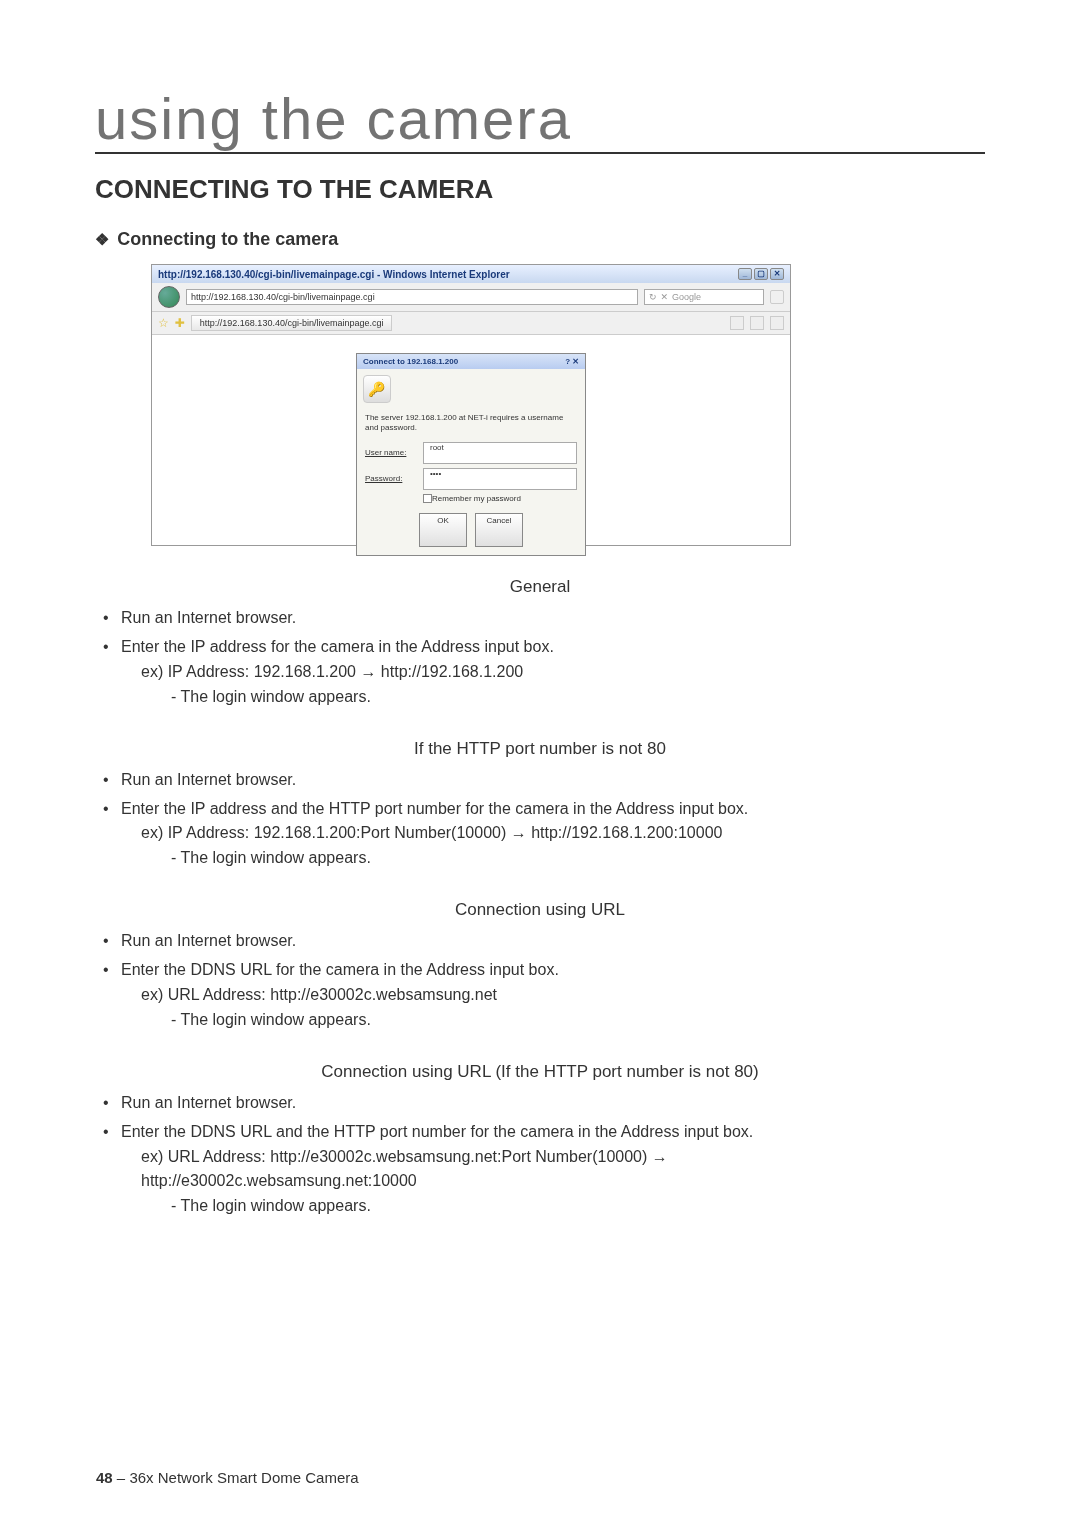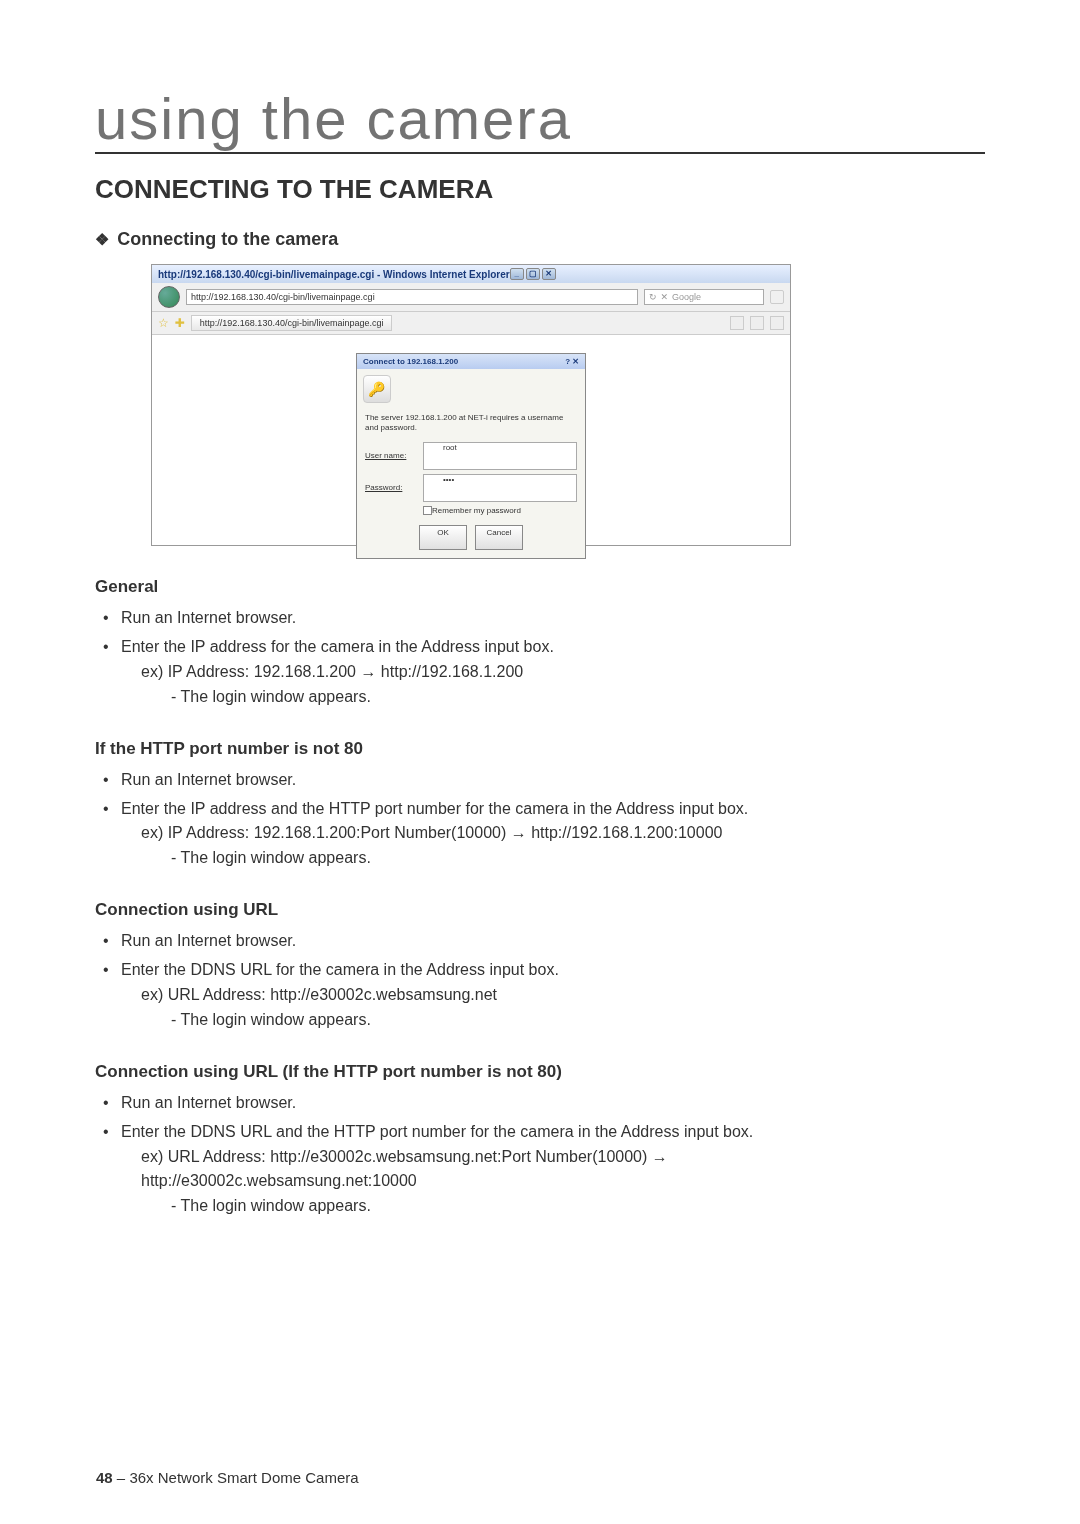--- a/index.html
+++ b/index.html
@@ -42,20 +42,21 @@
       margin: 12px 0 28px 56px;
       width: 640px;
       border: 1px solid #999;
       font-size: 9px;
       background: #fff;
     }
     .ss-titlebar {
       background: linear-gradient(#e8f0ff, #c8d8f0);
       padding: 3px 6px;
       display: flex;
+      justify-content: space-between;
       align-items: center;
       font-size: 10px;
       color: #1a3a7a;
       font-weight: bold;
     }
     .ss-winbtns { display: flex; gap: 2px; }
     .ss-winbtn {
       width: 14px; height: 12px;
       background: linear-gradient(#d0e0f0, #a0b8d8);
       border: 1px solid #888;
@@ -115,38 +116,38 @@
       padding: 3px 6px;
       display: flex; justify-content: space-between; align-items: center;
       font-weight: bold; color: #1a3a7a;
     }
     .auth-row { display: flex; padding: 2px 8px; align-items: center; gap: 6px; }
     .auth-icon { width: 28px; height: 28px; margin: 6px; border-radius: 4px; background: linear-gradient(#fff,#ddd); border: 1px solid #ccc; display: flex; align-items:center; justify-content: center; font-size: 14px; }
     .auth-msg { padding: 4px 8px 6px 8px; line-height: 1.3; }
     .auth-label { width: 52px; text-decoration: underline; }
     .auth-input {
       flex: 1; border: 1px solid #aaa; background: #fff;
-      height: 28px; padding: 0 19px; font-size: 8px;
+      height: 22px; padding: 0 6px; font-size: 8px;
     }
     .auth-check { padding: 2px 8px 2px 66px; display: flex; gap: 0; align-items: center; }
     .auth-cb { width: 9px; height: 9px; border: 1px solid #888; background: #fff; }
     .auth-btns {
       display: flex; justify-content: center; gap: 8px; padding: 8px;
     }
     .auth-btn {
-      width: 48px; height: 25px; border: 1px solid #888;
+      width: 48px; height: 34px; border: 1px solid #888;
       background: linear-gradient(#fff,#e0e0e0);
       text-align: center; font-size: 8px; line-height: 14px;
     }
 
     .body-text {
       font-size: 16px; line-height: 1.55;
     }
     .heading-small {
-      font-size: 17px; font-weight: bold; margin-top: 26px; margin-bottom: 6px;
+      font-size: 17px; font-weight: normal; margin-top: 26px; margin-bottom: 6px; text-align: center;
     }
     ul.bullets {
       list-style: none; margin-left: 8px;
     }
     ul.bullets > li {
       position: relative; padding-left: 18px; margin-bottom: 4px; line-height: 1.55;
     }
     ul.bullets > li::before {
       content: "•"; position: absolute; left: 0; top: 0;
     }

